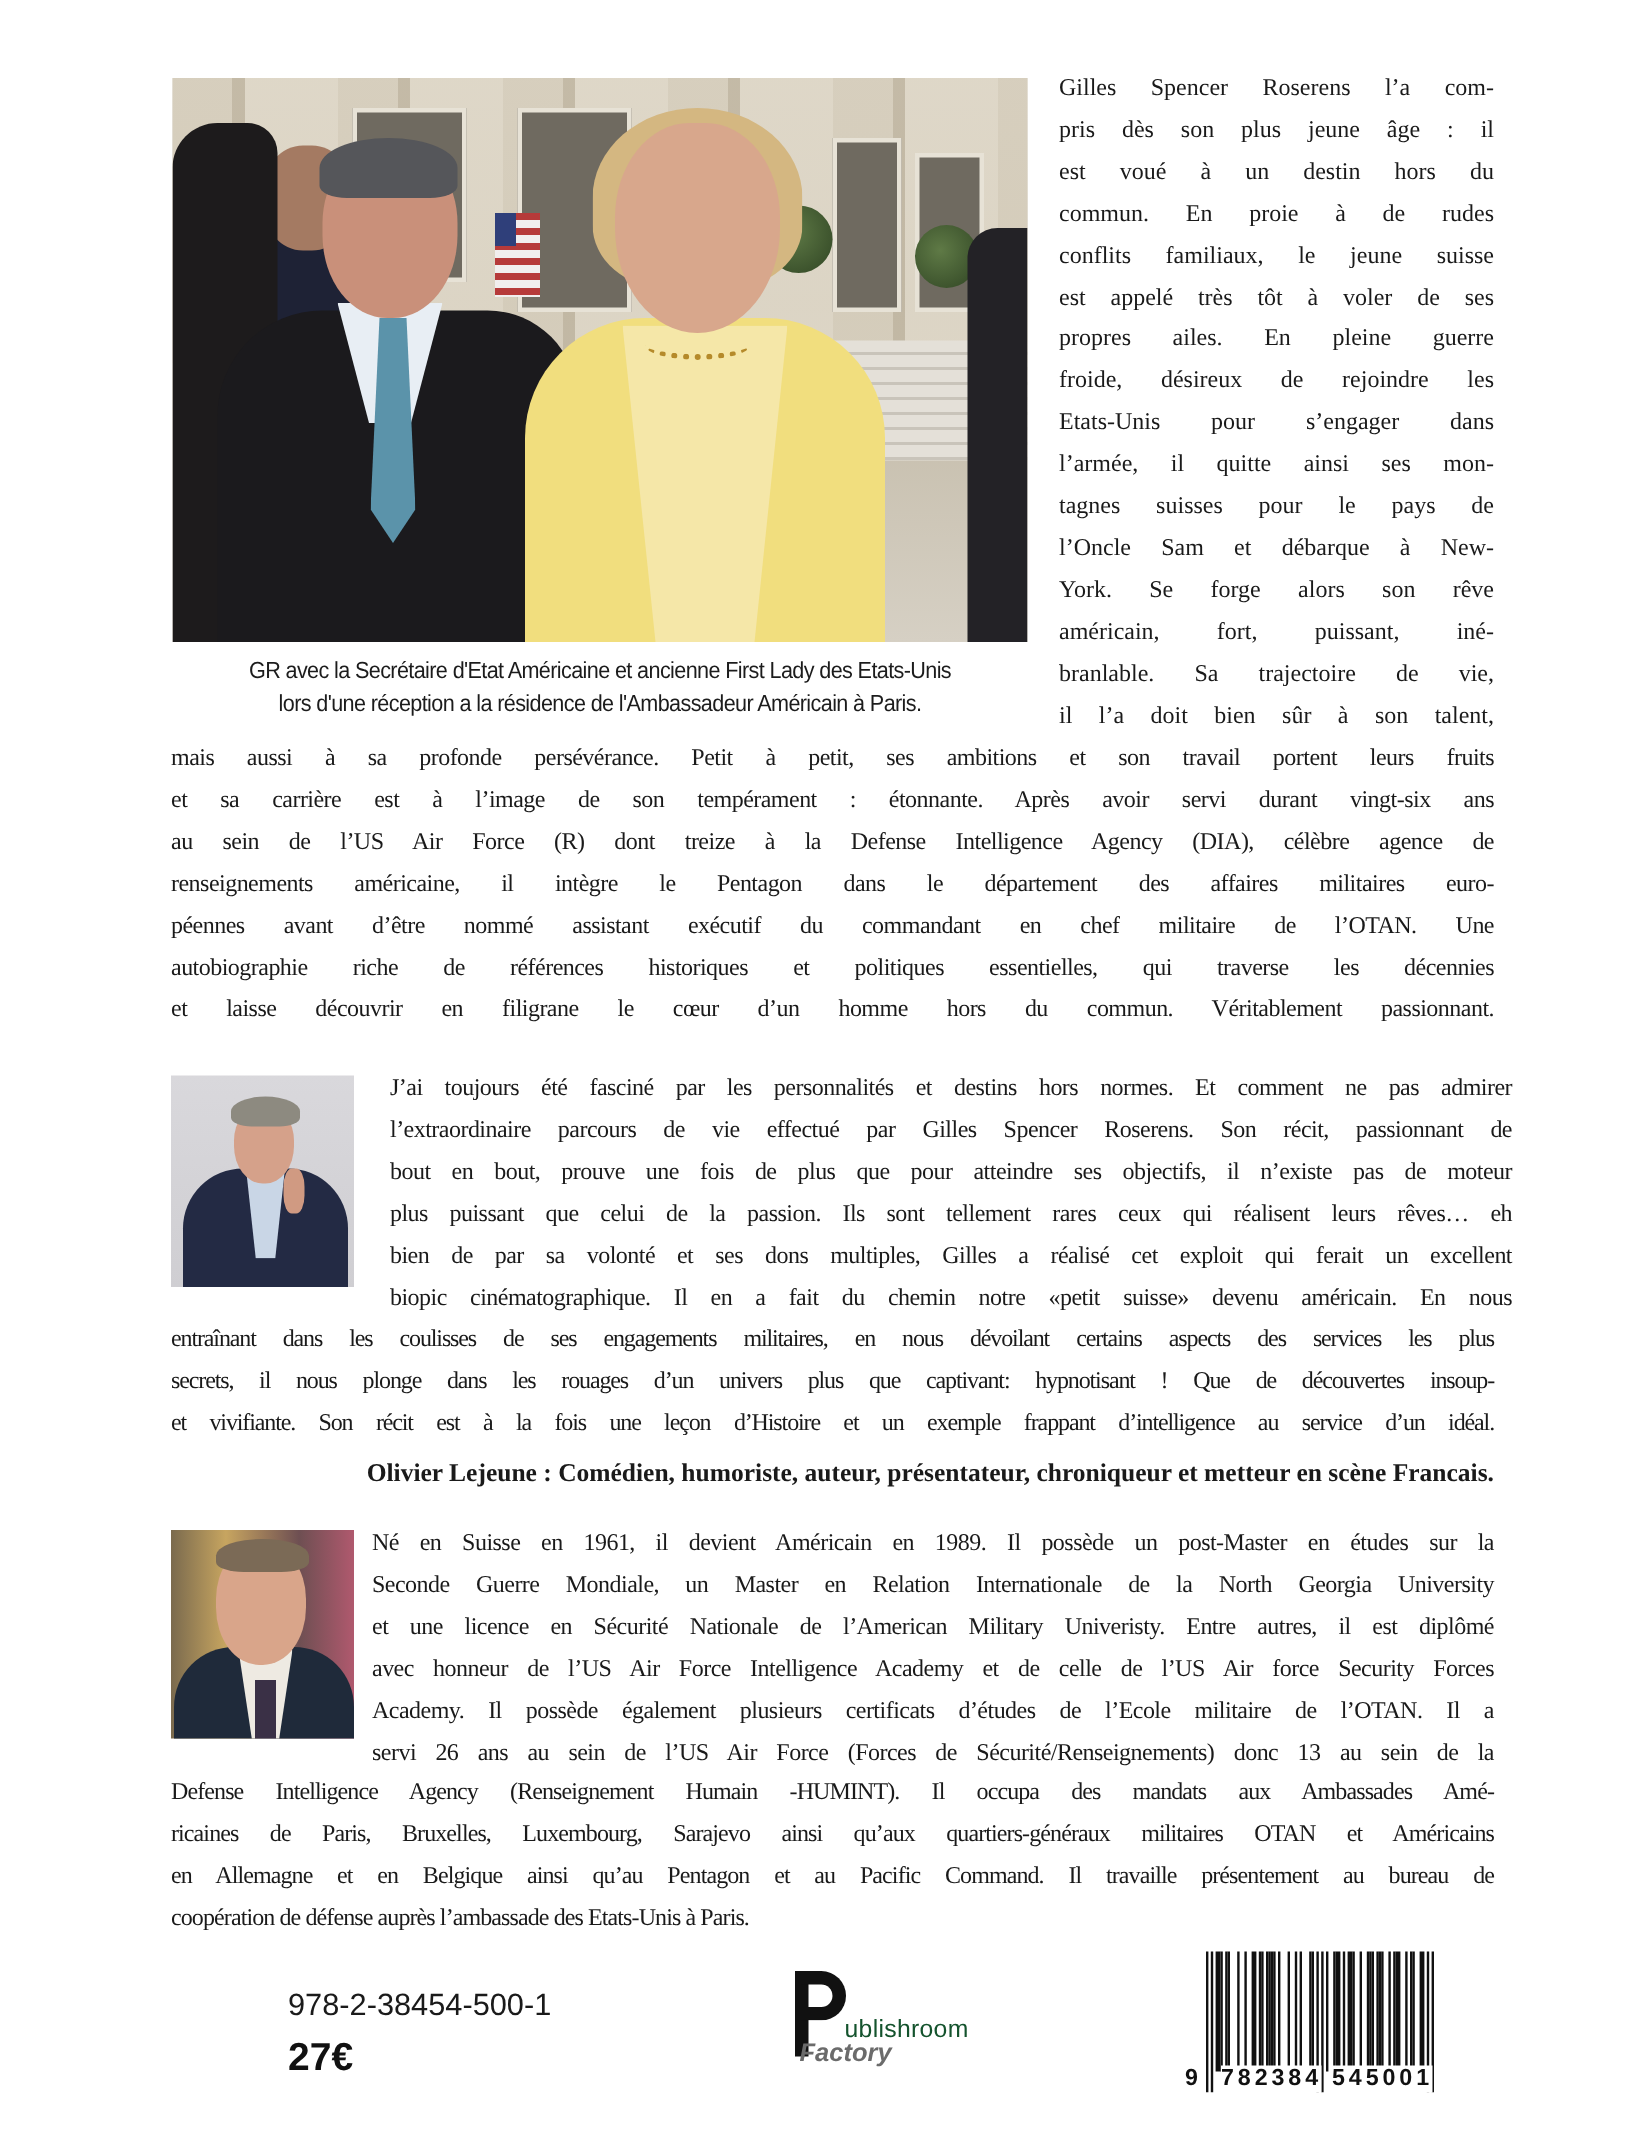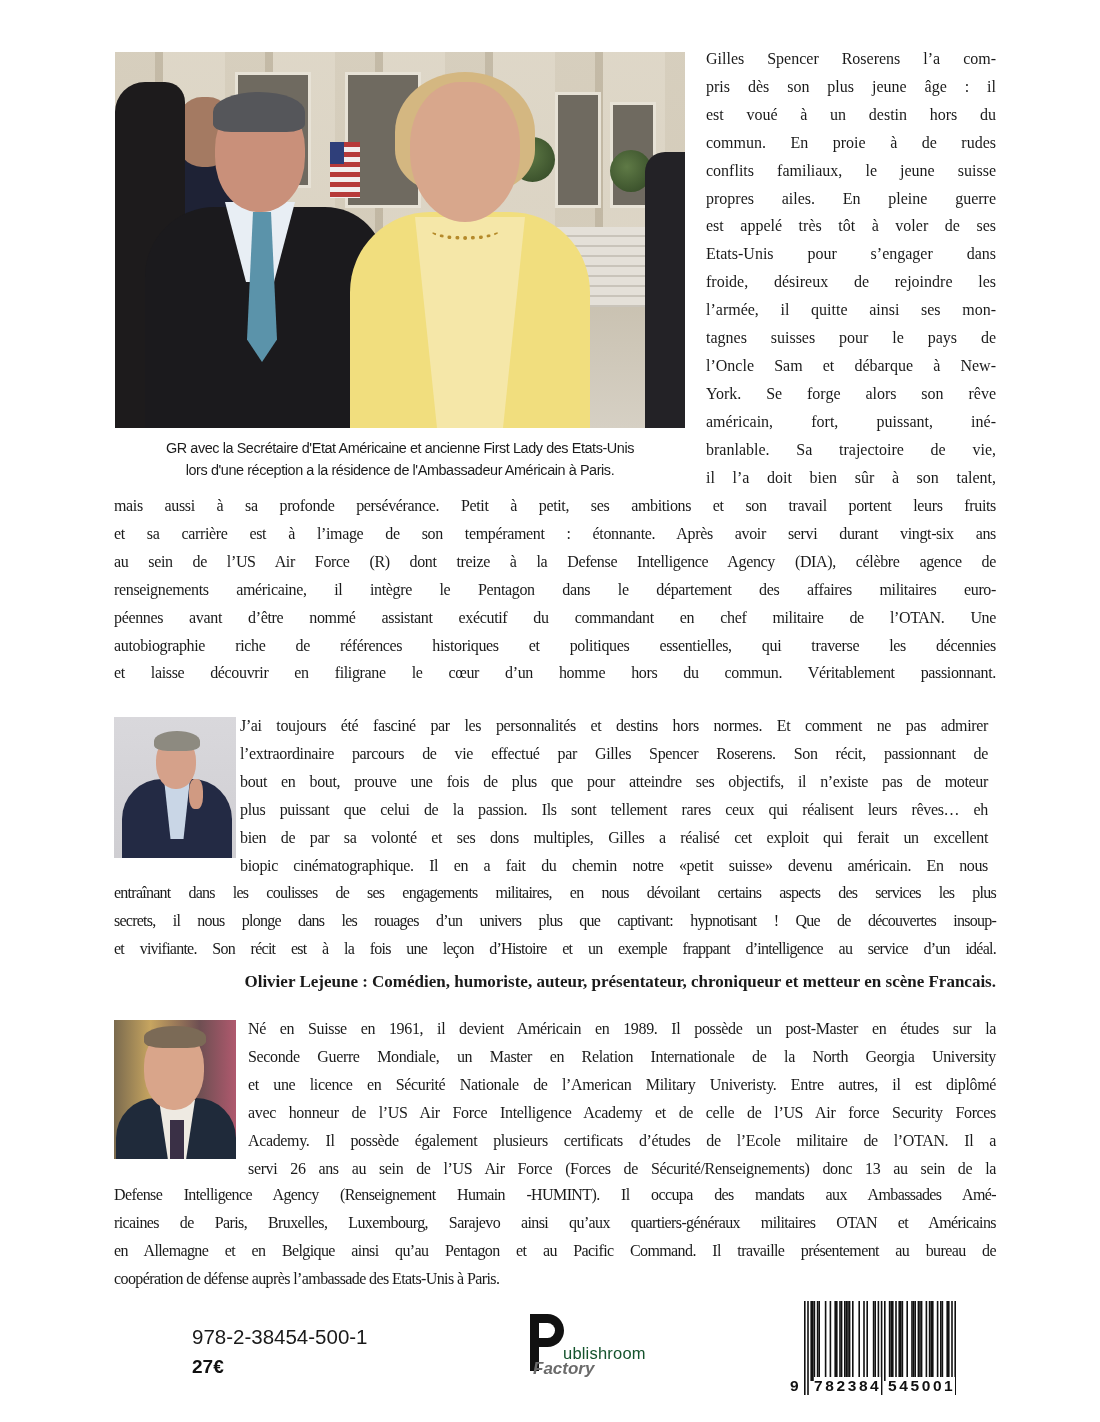--- a/index.html
+++ b/index.html
@@ -50,30 +50,30 @@
 
   .portrait { position: absolute; left: 114px; width: 122px; overflow: hidden; }
   .portrait.lejeune { top: 717px; height: 141px; background: linear-gradient(180deg, #d9d8dc 0%, #cfced2 100%); }
   .portrait.author { top: 1020px; height: 139px; background: linear-gradient(90deg, #7a6a4e 0%, #c7a560 30%, #6e4f52 70%, #b0596e 100%); }
   .portrait .head { position: absolute; border-radius: 45% 45% 48% 48%; }
   .portrait .hair { position: absolute; border-radius: 50% 50% 30% 30%; }
   .portrait .suit { position: absolute; border-radius: 40px 40px 0 0; }
   .portrait .shirt { position: absolute; }
   .portrait .tie { position: absolute; }
 
-  .lejeune-text { position: absolute; left: 240px; top: 712px; width: 748px; }
+  .lejeune-text { position: absolute; left: 260px; top: 712px; width: 748px; }
   .lejeune-rest { position: absolute; left: 114px; top: 879px; width: 882px; }
   .signature { position: absolute; left: 133px; top: 968px; width: 863px; font-weight: bold; text-align: right; font-size: 17px; white-space: nowrap; }
 
   .author-text { position: absolute; left: 248px; top: 1015px; width: 748px; }
   .author-rest { position: absolute; left: 114px; top: 1181px; width: 882px; }
 
   
   .isbn { position: absolute; left: 192px; top: 1325px; font-family: "Liberation Sans", "DejaVu Sans", sans-serif; font-size: 20.5px; color: #1a1a1a; }
-  .price { position: absolute; left: 192px; top: 1356px; font-family: "Liberation Sans", "DejaVu Sans", sans-serif; font-size: 19px; font-weight: bold; color: #111; }
+  .price { position: absolute; left: 192px; top: 1356px; font-family: "Liberation Sans", "DejaVu Sans", sans-serif; font-size: 26px; font-weight: bold; color: #111; }
 
   .logo { position: absolute; left: 530px; top: 1314px; width: 125px; height: 75px; }
   .logo .big-p-stem { position: absolute; left: 0; top: 0; width: 9px; height: 57px; background: #111; }
   .logo .big-p-bowl { position: absolute; left: 4px; top: 0; width: 30px; height: 33px; border: 9px solid #111; border-left: none; border-radius: 0 24px 24px 0; box-sizing: border-box; }
   .logo .ublishroom { position: absolute; left: 33px; top: 30px; font-family: "Liberation Sans", "DejaVu Sans", sans-serif; font-size: 16.5px; color: #14532d; letter-spacing: 0.2px; }
   .logo .factory { position: absolute; left: 3px; top: 45px; font-family: "Liberation Sans", "DejaVu Sans", sans-serif; font-size: 17px; font-style: italic; font-weight: bold; color: #6b6b6b; }
 
   .barcode { position: absolute; left: 790px; top: 1297px; width: 175px; height: 98px; background: #ffffff; }
   .barcode svg { display: block; }
   .barcode-digits { position: absolute; left: 790px; top: 1377px; width: 175px; height: 20px; }
@@ -115,24 +115,24 @@
     <div>GR avec la Secrétaire d'Etat Américaine et ancienne First Lady des Etats-Unis</div>
     <div>lors d'une réception a la résidence de l'Ambassadeur Américain à Paris.</div>
   </div>
 
   <div class="right-col text">
     <div>Gilles Spencer Roserens l’a com-</div>
     <div>pris dès son plus jeune âge : il</div>
     <div>est voué à un destin hors du</div>
     <div>commun. En proie à de rudes</div>
     <div>conflits familiaux, le jeune suisse</div>
+    <div>est appelé très tôt à voler de ses</div>
     <div>propres ailes. En pleine guerre</div>
-    <div>est appelé très tôt à voler de ses</div>
+    <div>froide, désireux de rejoindre les</div>
     <div>Etats-Unis pour s’engager dans</div>
-    <div>froide, désireux de rejoindre les</div>
     <div>l’armée, il quitte ainsi ses mon-</div>
     <div>tagnes suisses pour le pays de</div>
     <div>l’Oncle Sam et débarque à New-</div>
     <div>York. Se forge alors son rêve</div>
     <div>américain, fort, puissant, iné-</div>
     <div>branlable. Sa trajectoire de vie,</div>
     <div>il l’a doit bien sûr à son talent,</div>
   </div>
 
   <div class="full-block text narrow-line" style="top:492px;">

